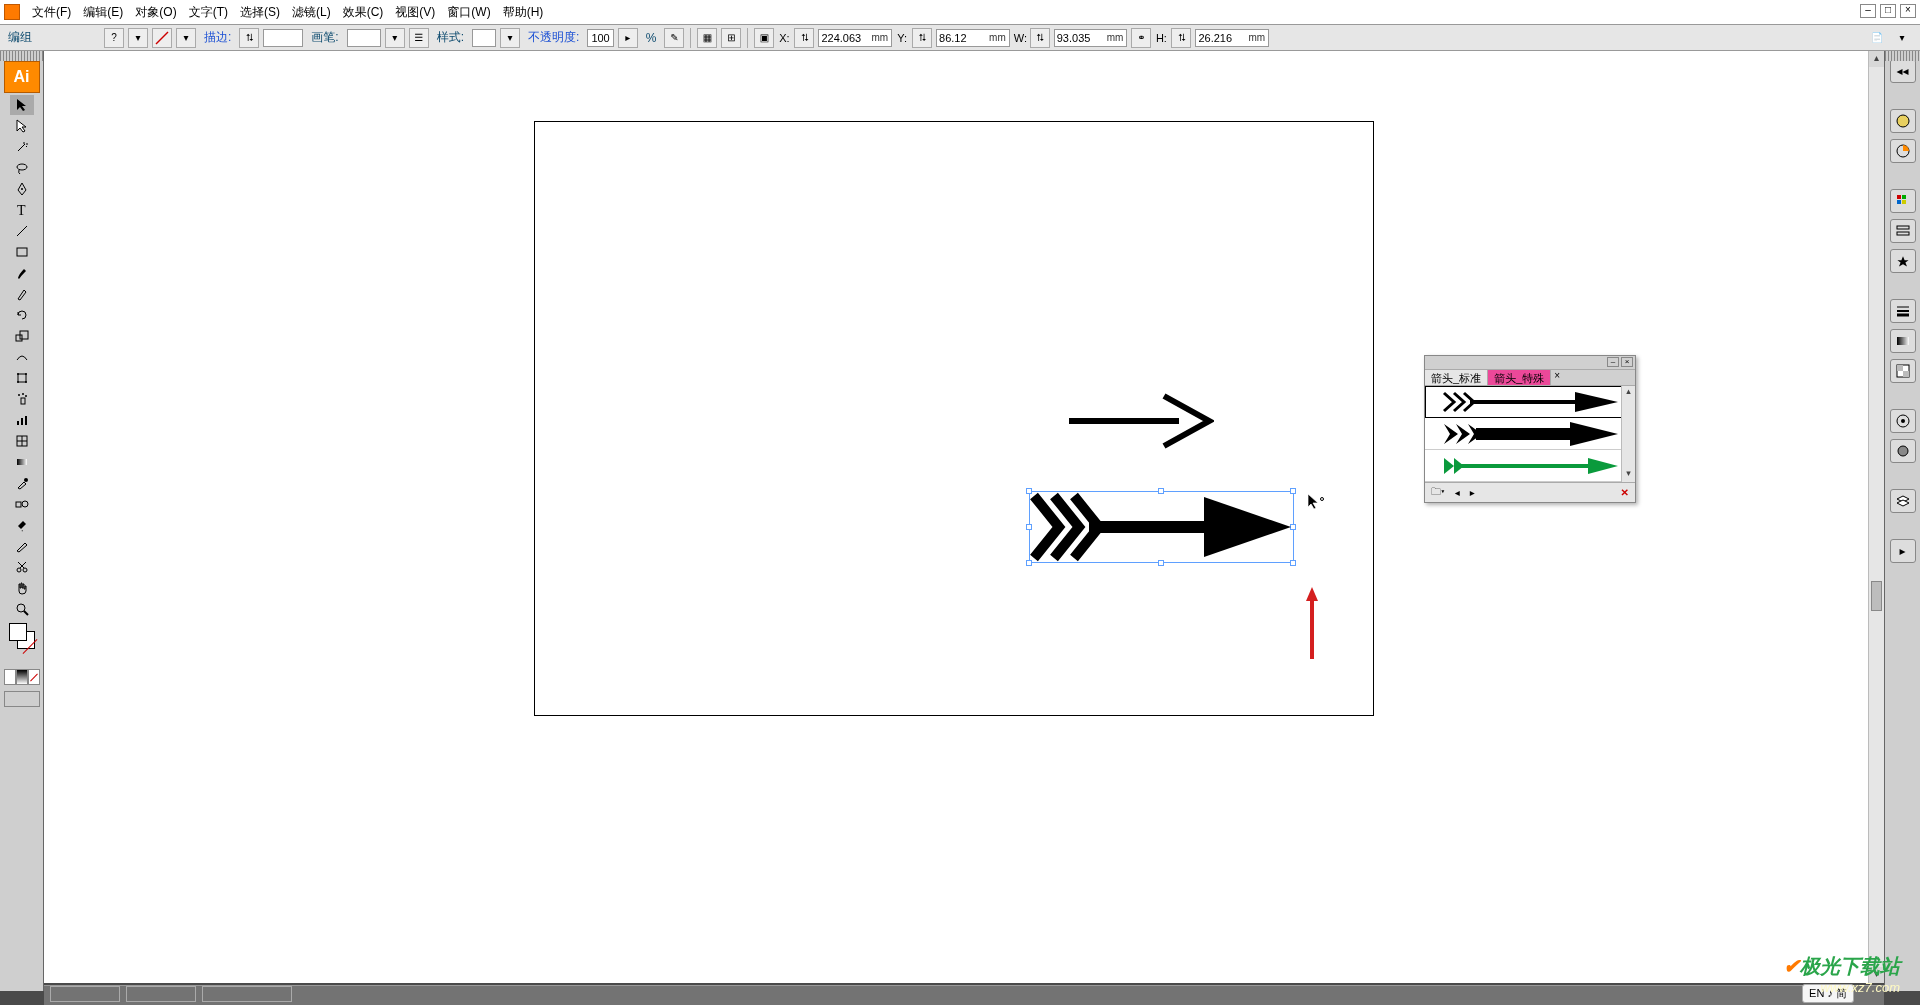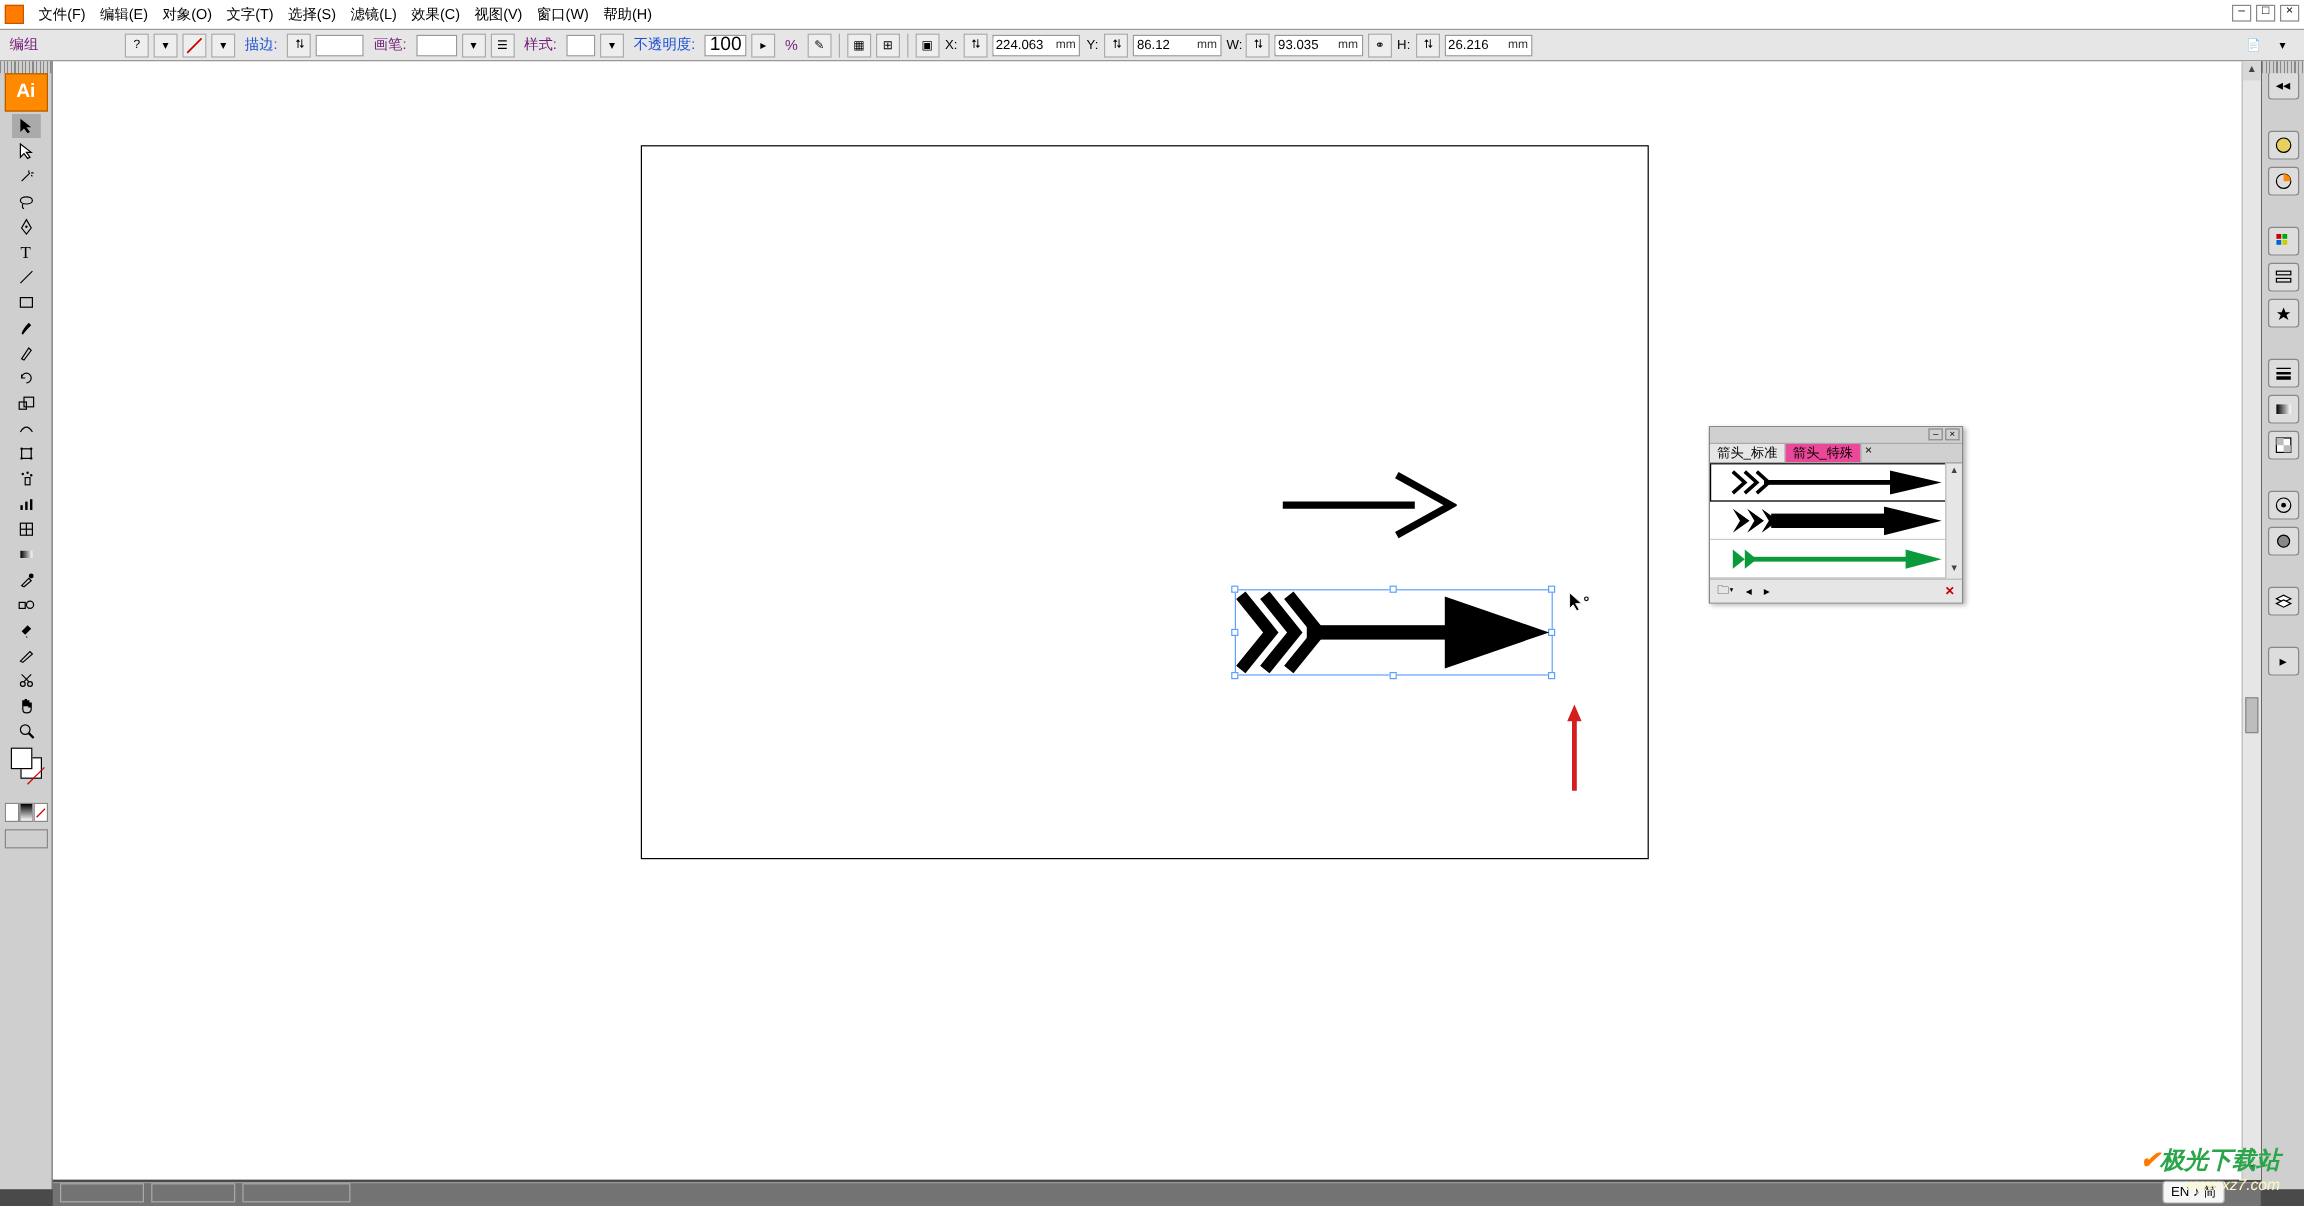--- a/index.html
+++ b/index.html
@@ -7,23 +7,23 @@
 
 
 #menubar { position: absolute; left: 0; top: 0; width: 1920px; height: 25px; background: #fff; border-bottom: 1px solid #999; display: flex; align-items: center; padding-left: 4px; }
 #menubar .appicon { width: 16px; height: 16px; background: #ff7a00; border: 1px solid #c05800; margin-right: 6px; }
 #menubar .menu { padding: 0 6px; height: 22px; line-height: 22px; color: #000; }
 #menubar .winbtns { position: absolute; right: 4px; top: 4px; display: flex; gap: 4px; }
 #menubar .winbtns span { width: 16px; height: 14px; border: 1px solid #888; text-align: center; line-height: 10px; font-size: 10px; }
 
 
 #optbar { position: absolute; left: 0; top: 25px; width: 1920px; height: 26px; background: #e6e6e6; border-bottom: 1px solid #999; display: flex; align-items: center; padding-left: 4px; gap: 4px; }
-#optbar .textlabel { color: #701a75; padding: 0 4px; }
+#optbar .textlabel { color: #0c4a6e; padding: 0 4px; }
 #optbar .linklike { color: #1a4fd4; }
-#optbar .numfield { height: 18px; border: 1px solid #999; background: #fff; font-size: 16px; padding: 0 3px; display: inline-flex; align-items: center; }
+#optbar .numfield { height: 18px; border: 1px solid #999; background: #fff; font-size: 11px; padding: 0 3px; display: inline-flex; align-items: center; }
 #optbar .dd { width: 40px; height: 18px; border: 1px solid #999; background: #fff; }
 #optbar .iconbtn { width: 20px; height: 20px; border: 1px solid #aaa; background: #eee; display: inline-flex; align-items: center; justify-content: center; font-size: 10px; }
 #optbar .divider { width: 1px; height: 20px; background: #aaa; margin: 0 2px; }
 #optbar .unitfield { height: 18px; border: 1px solid #999; background: #fff; display: inline-flex; align-items: center; }
 #optbar .unitfield input { width: 52px; border: 0; font-size: 11px; padding: 0 2px; }
 #optbar .unitfield .unit { font-size: 10px; color: #333; padding-right: 3px; }
 #optbar .xywhlabel { font-size: 11px; color: #000; width: 12px; text-align: center; }
 #optbar .rightcluster { position: absolute; right: 8px; display: flex; gap: 4px; }
 #optbar .rightcluster .iconbtn { border: 0; background: transparent; }
 

